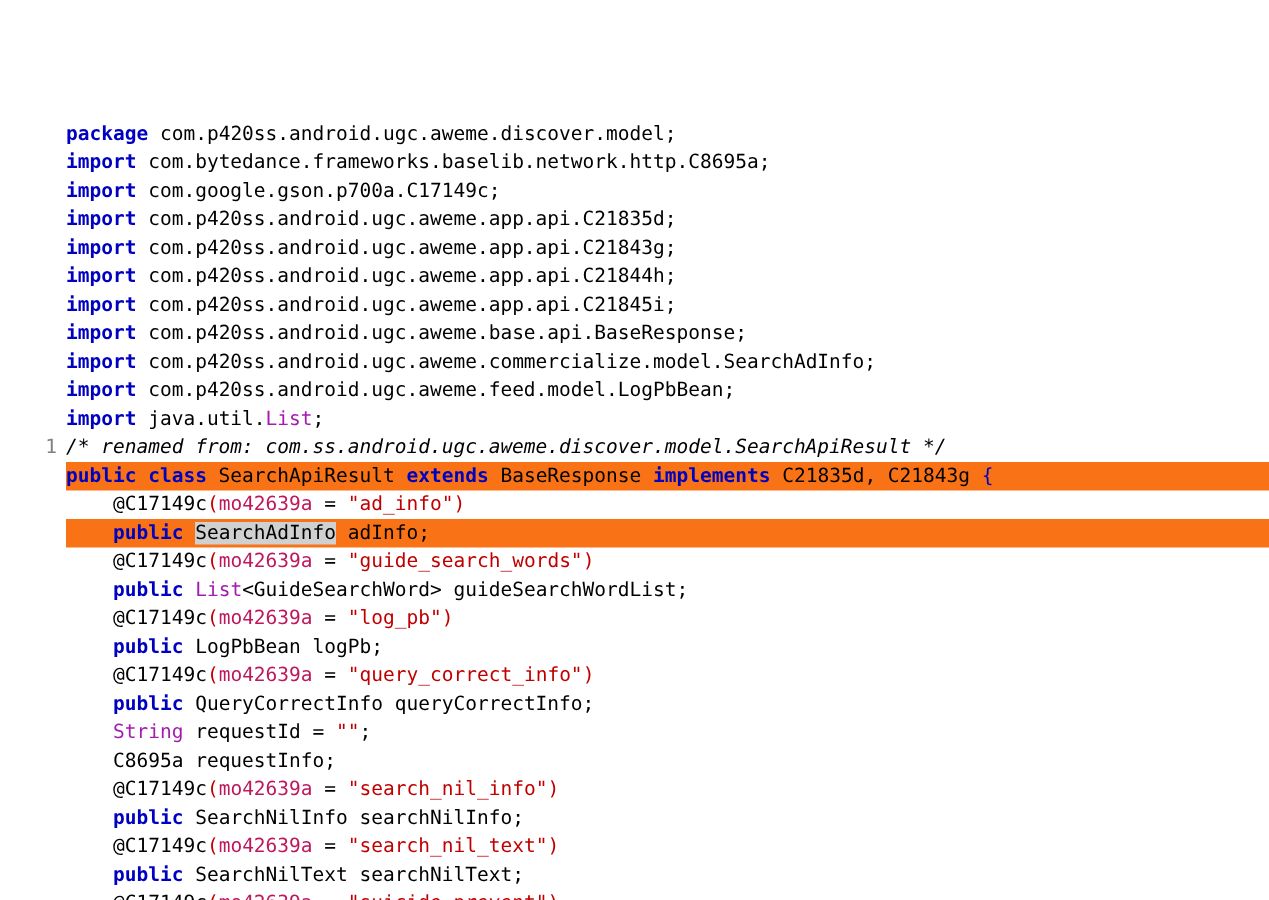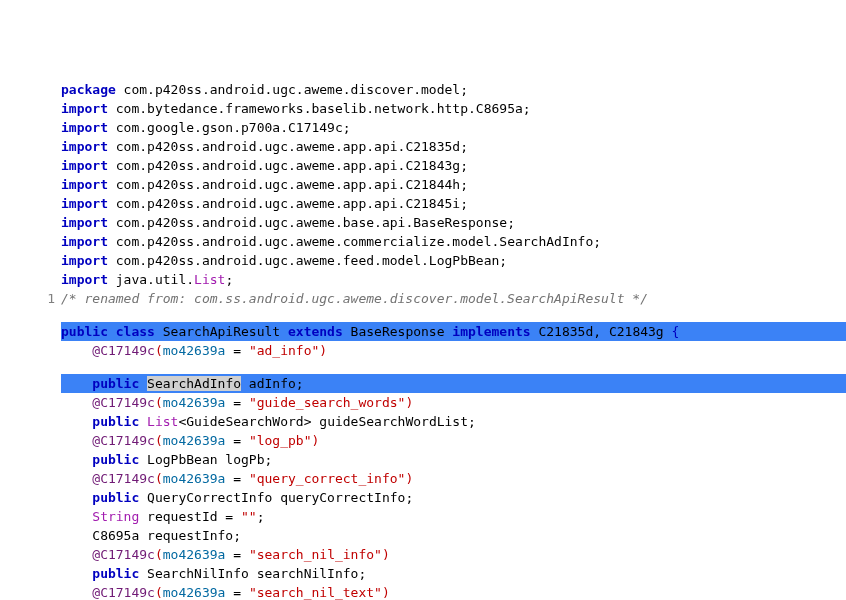--- a/index.html
+++ b/index.html
@@ -4,39 +4,39 @@
 <style>
   * { margin: 0; padding: 0; box-sizing: border-box; }
   body {
     font-family: "DejaVu Sans Mono", "Courier New", monospace;
     font-size: 13px;
     line-height: 19px;
     background: #ffffff;
     white-space: pre;
     padding: 4px 0 4px 0;
   }
-  .line { display: flex; padding-left: 17px; }
+  .line { display: flex; }
   .gutter {
     width: 44px;
     text-align: right;
     padding-right: 6px;
     color: #808080;
     user-select: none;
     flex-shrink: 0;
   }
   .code { flex: 1; }
   .kw { color: #0000c0; font-weight: bold; }
   .type { color: #a21caf; }
   .str { color: #c00000; }
-  .comment { color: #737373; font-style: italic; }
-  .anno { color: #701a75; }
-  .num-anno { color: #0369a1; }
+  .comment { color: #000000; font-style: italic; }
+  .anno { color: #000000; }
+  .num-anno { color: #be185d; }
   .paren-red { color: #c00000; }
   .paren-blue { color: #0000c0; }
-  .hl-line { background: #3b82f6; margin-top: 14px; }
+  .hl-line { background: #f97316; }
   .hl-word { background: #d0d0d0; text-align: right; }
 </style>
 </head>
 <body>
 
 
 
 <div id="code-root"><div class="line"><span class="gutter"></span><span class="code"><span class="kw">package</span><span> com.p420ss.android.ugc.aweme.discover.model;</span></span></div><div class="line"><span class="gutter"></span><span class="code"></span></div><div class="line"><span class="gutter"></span><span class="code"><span class="kw">import</span><span> com.bytedance.frameworks.baselib.network.http.C8695a;</span></span></div><div class="line"><span class="gutter"></span><span class="code"><span class="kw">import</span><span> com.google.gson.p700a.C17149c;</span></span></div><div class="line"><span class="gutter"></span><span class="code"><span class="kw">import</span><span> com.p420ss.android.ugc.aweme.app.api.C21835d;</span></span></div><div class="line"><span class="gutter"></span><span class="code"><span class="kw">import</span><span> com.p420ss.android.ugc.aweme.app.api.C21843g;</span></span></div><div class="line"><span class="gutter"></span><span class="code"><span class="kw">import</span><span> com.p420ss.android.ugc.aweme.app.api.C21844h;</span></span></div><div class="line"><span class="gutter"></span><span class="code"><span class="kw">import</span><span> com.p420ss.android.ugc.aweme.app.api.C21845i;</span></span></div><div class="line"><span class="gutter"></span><span class="code"><span class="kw">import</span><span> com.p420ss.android.ugc.aweme.base.api.BaseResponse;</span></span></div><div class="line"><span class="gutter"></span><span class="code"><span class="kw">import</span><span> com.p420ss.android.ugc.aweme.commercialize.model.SearchAdInfo;</span></span></div><div class="line"><span class="gutter"></span><span class="code"><span class="kw">import</span><span> com.p420ss.android.ugc.aweme.feed.model.LogPbBean;</span></span></div><div class="line"><span class="gutter"></span><span class="code"><span class="kw">import</span><span> java.util.</span><span class="type">List</span><span>;</span></span></div><div class="line"><span class="gutter"></span><span class="code"></span></div><div class="line"><span class="gutter">1</span><span class="code"><span class="comment">/* renamed from: com.ss.android.ugc.aweme.discover.model.SearchApiResult */</span></span></div><div class="line"><span class="gutter"></span><span class="code hl-line"><span class="kw">public class</span><span> SearchApiResult </span><span class="kw">extends</span><span> BaseResponse </span><span class="kw">implements</span><span> C21835d, C21843g </span><span class="paren-blue">{</span></span></div><div class="line"><span class="gutter"></span><span class="code"><span>    </span><span class="anno">@C17149c</span><span class="paren-red">(</span><span class="num-anno">mo42639a</span><span> = </span><span class="str">"ad_info"</span><span class="paren-red">)</span></span></div><div class="line"><span class="gutter"></span><span class="code hl-line"><span>    </span><span class="kw">public</span><span> </span><span class="hl-word">SearchAdInfo</span><span> adInfo;</span></span></div><div class="line"><span class="gutter"></span><span class="code"><span>    </span><span class="anno">@C17149c</span><span class="paren-red">(</span><span class="num-anno">mo42639a</span><span> = </span><span class="str">"guide_search_words"</span><span class="paren-red">)</span></span></div><div class="line"><span class="gutter"></span><span class="code"><span>    </span><span class="kw">public</span><span> </span><span class="type">List</span><span>&lt;GuideSearchWord&gt; guideSearchWordList;</span></span></div><div class="line"><span class="gutter"></span><span class="code"><span>    </span><span class="anno">@C17149c</span><span class="paren-red">(</span><span class="num-anno">mo42639a</span><span> = </span><span class="str">"log_pb"</span><span class="paren-red">)</span></span></div><div class="line"><span class="gutter"></span><span class="code"><span>    </span><span class="kw">public</span><span> LogPbBean logPb;</span></span></div><div class="line"><span class="gutter"></span><span class="code"><span>    </span><span class="anno">@C17149c</span><span class="paren-red">(</span><span class="num-anno">mo42639a</span><span> = </span><span class="str">"query_correct_info"</span><span class="paren-red">)</span></span></div><div class="line"><span class="gutter"></span><span class="code"><span>    </span><span class="kw">public</span><span> QueryCorrectInfo queryCorrectInfo;</span></span></div><div class="line"><span class="gutter"></span><span class="code"><span>    </span><span class="type">String</span><span> requestId = </span><span class="str">""</span><span>;</span></span></div><div class="line"><span class="gutter"></span><span class="code"><span>    </span><span>C8695a requestInfo;</span></span></div><div class="line"><span class="gutter"></span><span class="code"><span>    </span><span class="anno">@C17149c</span><span class="paren-red">(</span><span class="num-anno">mo42639a</span><span> = </span><span class="str">"search_nil_info"</span><span class="paren-red">)</span></span></div><div class="line"><span class="gutter"></span><span class="code"><span>    </span><span class="kw">public</span><span> SearchNilInfo searchNilInfo;</span></span></div><div class="line"><span class="gutter"></span><span class="code"><span>    </span><span class="anno">@C17149c</span><span class="paren-red">(</span><span class="num-anno">mo42639a</span><span> = </span><span class="str">"search_nil_text"</span><span class="paren-red">)</span></span></div><div class="line"><span class="gutter"></span><span class="code"><span>    </span><span class="kw">public</span><span> SearchNilText searchNilText;</span></span></div><div class="line"><span class="gutter"></span><span class="code"><span>    </span><span class="anno">@C17149c</span><span class="paren-red">(</span><span class="num-anno">mo42639a</span><span> = </span><span class="str">"suicide_prevent"</span><span class="paren-red">)</span></span></div></div>
 
 

